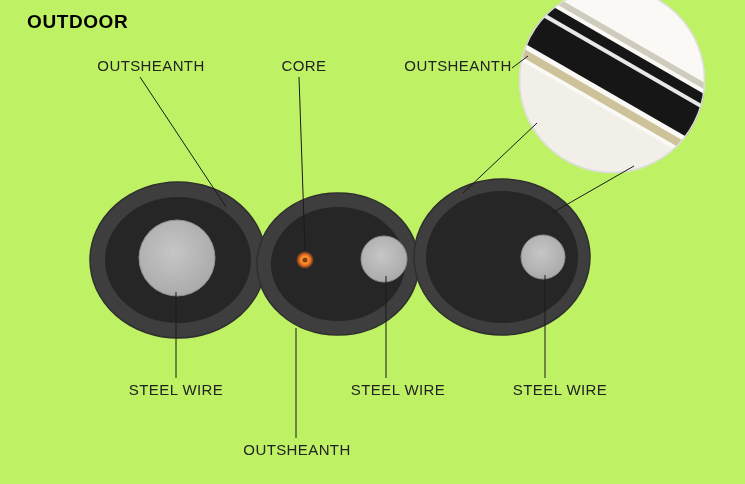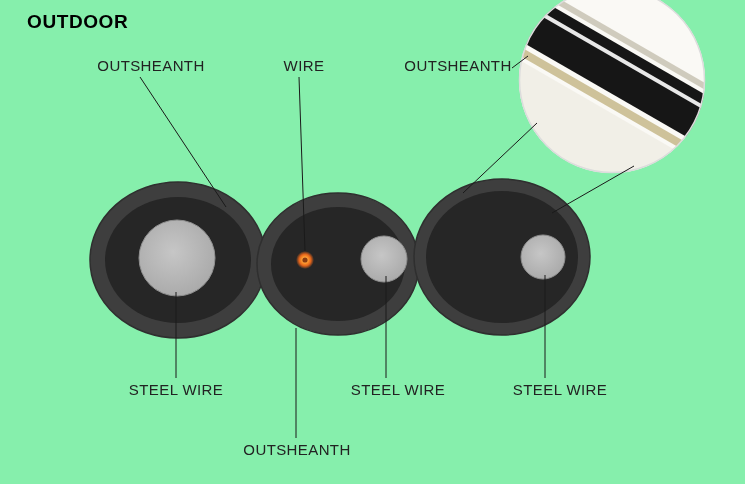--- a/index.html
+++ b/index.html
@@ -5,21 +5,21 @@
   html, body {
     margin: 0;
     padding: 0;
     background: #ffffff;
     font-family: "Liberation Sans", sans-serif;
   }
   #canvas {
     position: relative;
     width: 745px;
     height: 484px;
-    background: #86efac;
+    background: #bef264;
     overflow: hidden;
   }
   #diagram-svg {
     position: absolute;
     left: 0;
     top: 0;
   }
   .lbl {
     position: absolute;
     transform: translateX(-50%);
@@ -106,21 +106,21 @@
       <line x1="176" y1="292" x2="176" y2="378"></line>
       <line x1="386" y1="276" x2="386" y2="378"></line>
       <line x1="545" y1="275" x2="545" y2="378"></line>
       <line x1="296" y1="328" x2="296" y2="438"></line>
     </g>
   </svg>
 
   <div class="title">OUTDOOR</div>
 
   <div class="lbl" style="left:151px; top:57px;">OUTSHEANTH</div>
-  <div class="lbl" style="left:304px; top:57px;">WIRE</div>
+  <div class="lbl" style="left:304px; top:57px;">CORE</div>
   <div class="lbl" style="left:458px; top:57px;">OUTSHEANTH</div>
 
   <div class="lbl" style="left:176px; top:381px;">STEEL WIRE</div>
   <div class="lbl" style="left:398px; top:381px;">STEEL WIRE</div>
   <div class="lbl" style="left:560px; top:381px;">STEEL WIRE</div>
 
   <div class="lbl" style="left:297px; top:441px;">OUTSHEANTH</div>
 
 </div>
 

